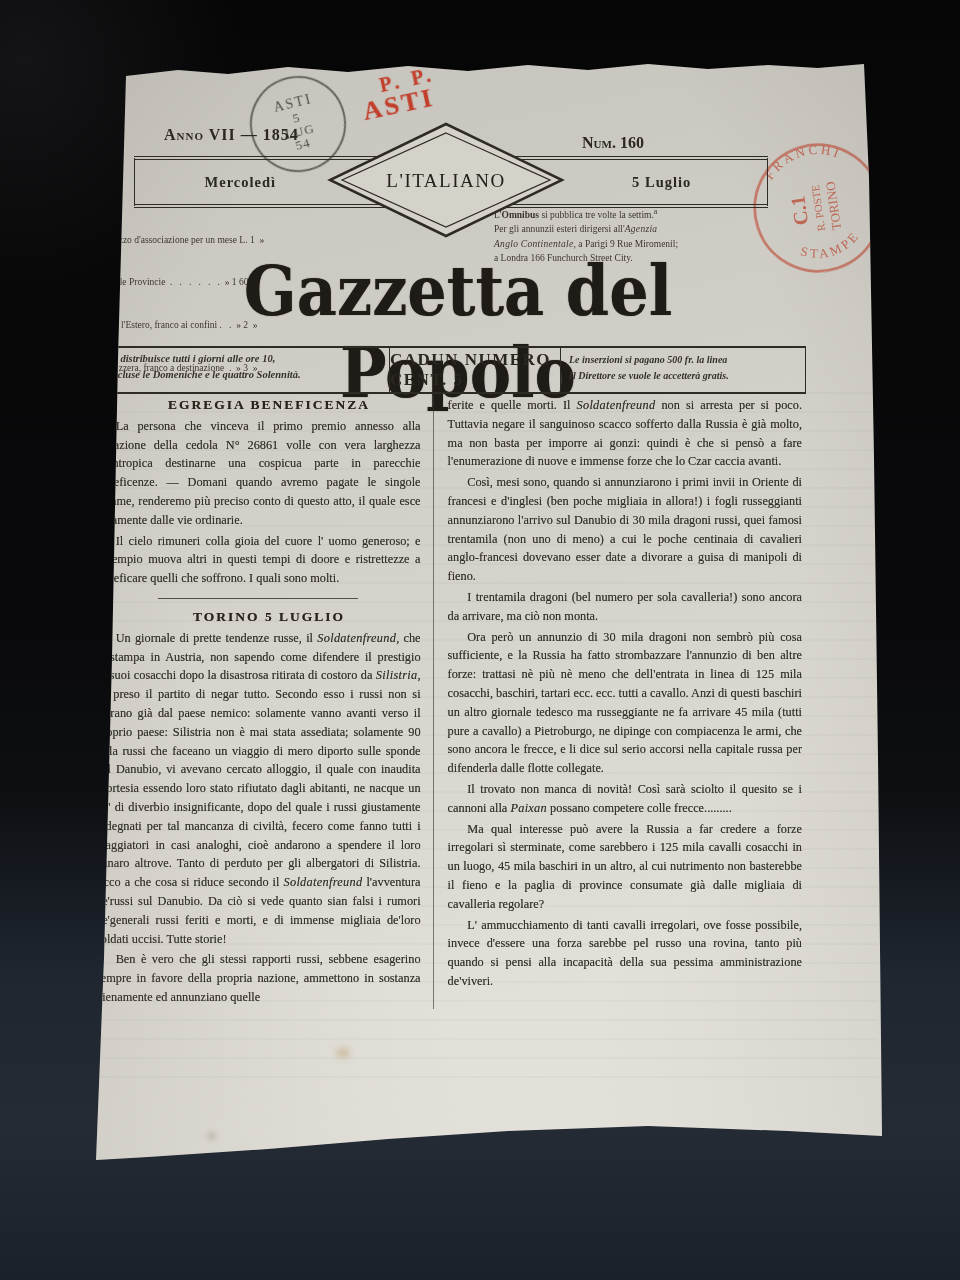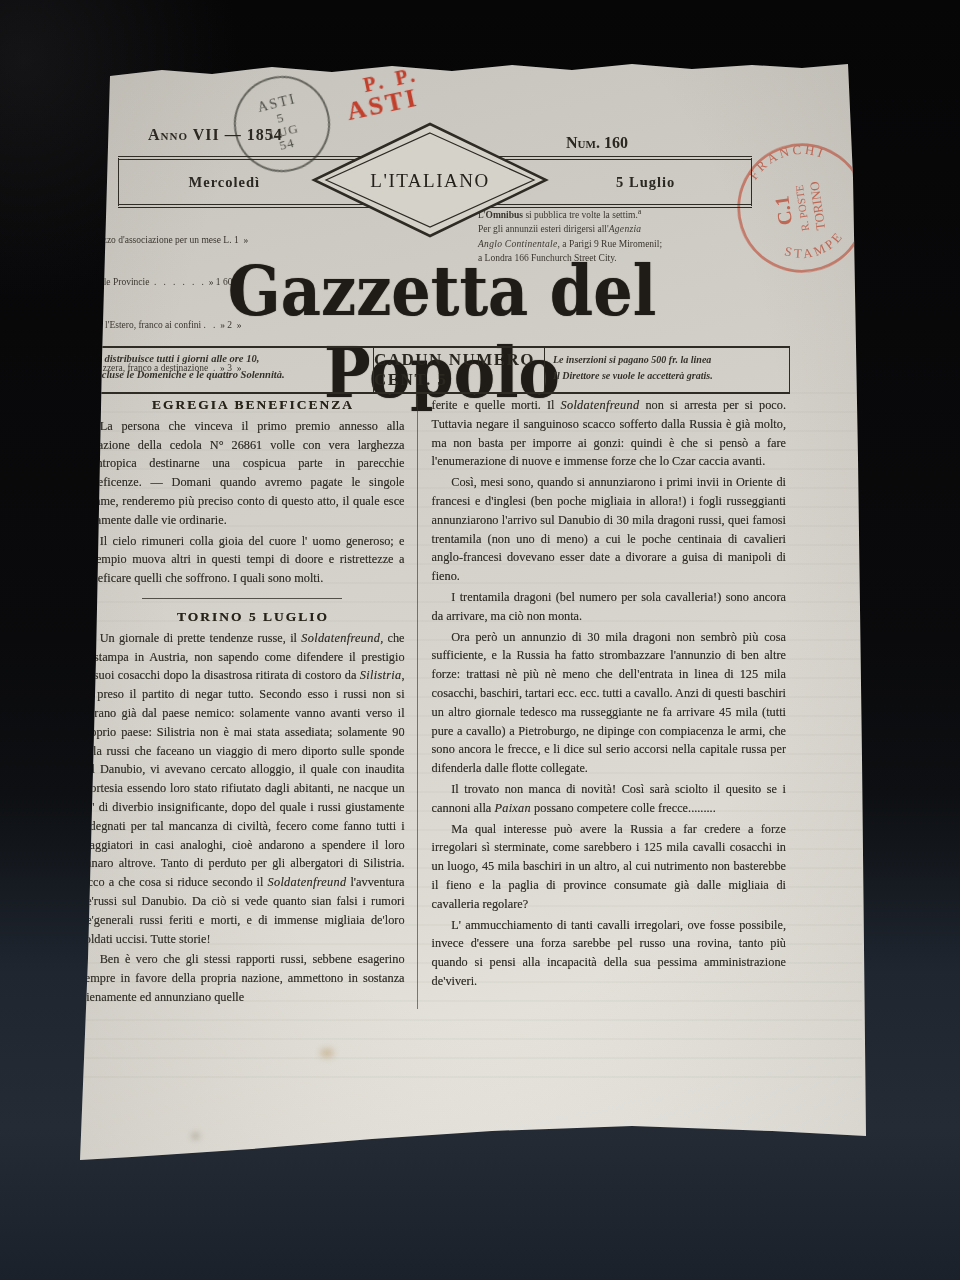--- a/index.html
+++ b/index.html
@@ -5,21 +5,21 @@
   html,body{margin:0;padding:0;}
   body{
     width:960px;height:1280px;position:relative;overflow:hidden;
     background:linear-gradient(180deg,#060607 0%,#0a0a0c 50%,#0d0f12 62%,#1f2630 76%,#242b34 88%,#1b212a 100%);
     font-family:"Liberation Serif", serif;
   }
   .corner-glow{position:absolute;left:0;top:0;width:240px;height:300px;
     background:radial-gradient(ellipse at 10% 20%, rgba(70,70,76,.22), transparent 70%);}
   
   .sheet{
-    position:absolute;left:72px;top:58px;width:800px;height:1105px;
+    position:absolute;left:88px;top:58px;width:800px;height:1105px;
     background:linear-gradient(168deg,#c7c4bd 0%,#cfccc5 25%,#d6d3cc 50%,#dedbd4 72%,#e7e5de 90%,#edebe5 100%);
     clip-path:polygon(38px 18px,90px 12px,140px 16px,200px 9px,260px 14px,320px 8px,
       380px 13px,440px 7px,500px 12px,560px 6px,620px 11px,680px 7px,730px 10px,776px 6px,
       781px 120px,786px 400px,790px 700px,794px 1078px,
       700px 1073px,560px 1068px,420px 1073px,300px 1081px,180px 1091px,60px 1099px,8px 1102px,
       16px 900px,24px 600px,30px 300px);
     color:#2e2a24;
   }
   .sheet::after{content:"";position:absolute;inset:0;pointer-events:none;
     background:radial-gradient(ellipse at 50% 40%, transparent 55%, rgba(90,85,75,.14) 100%);}

